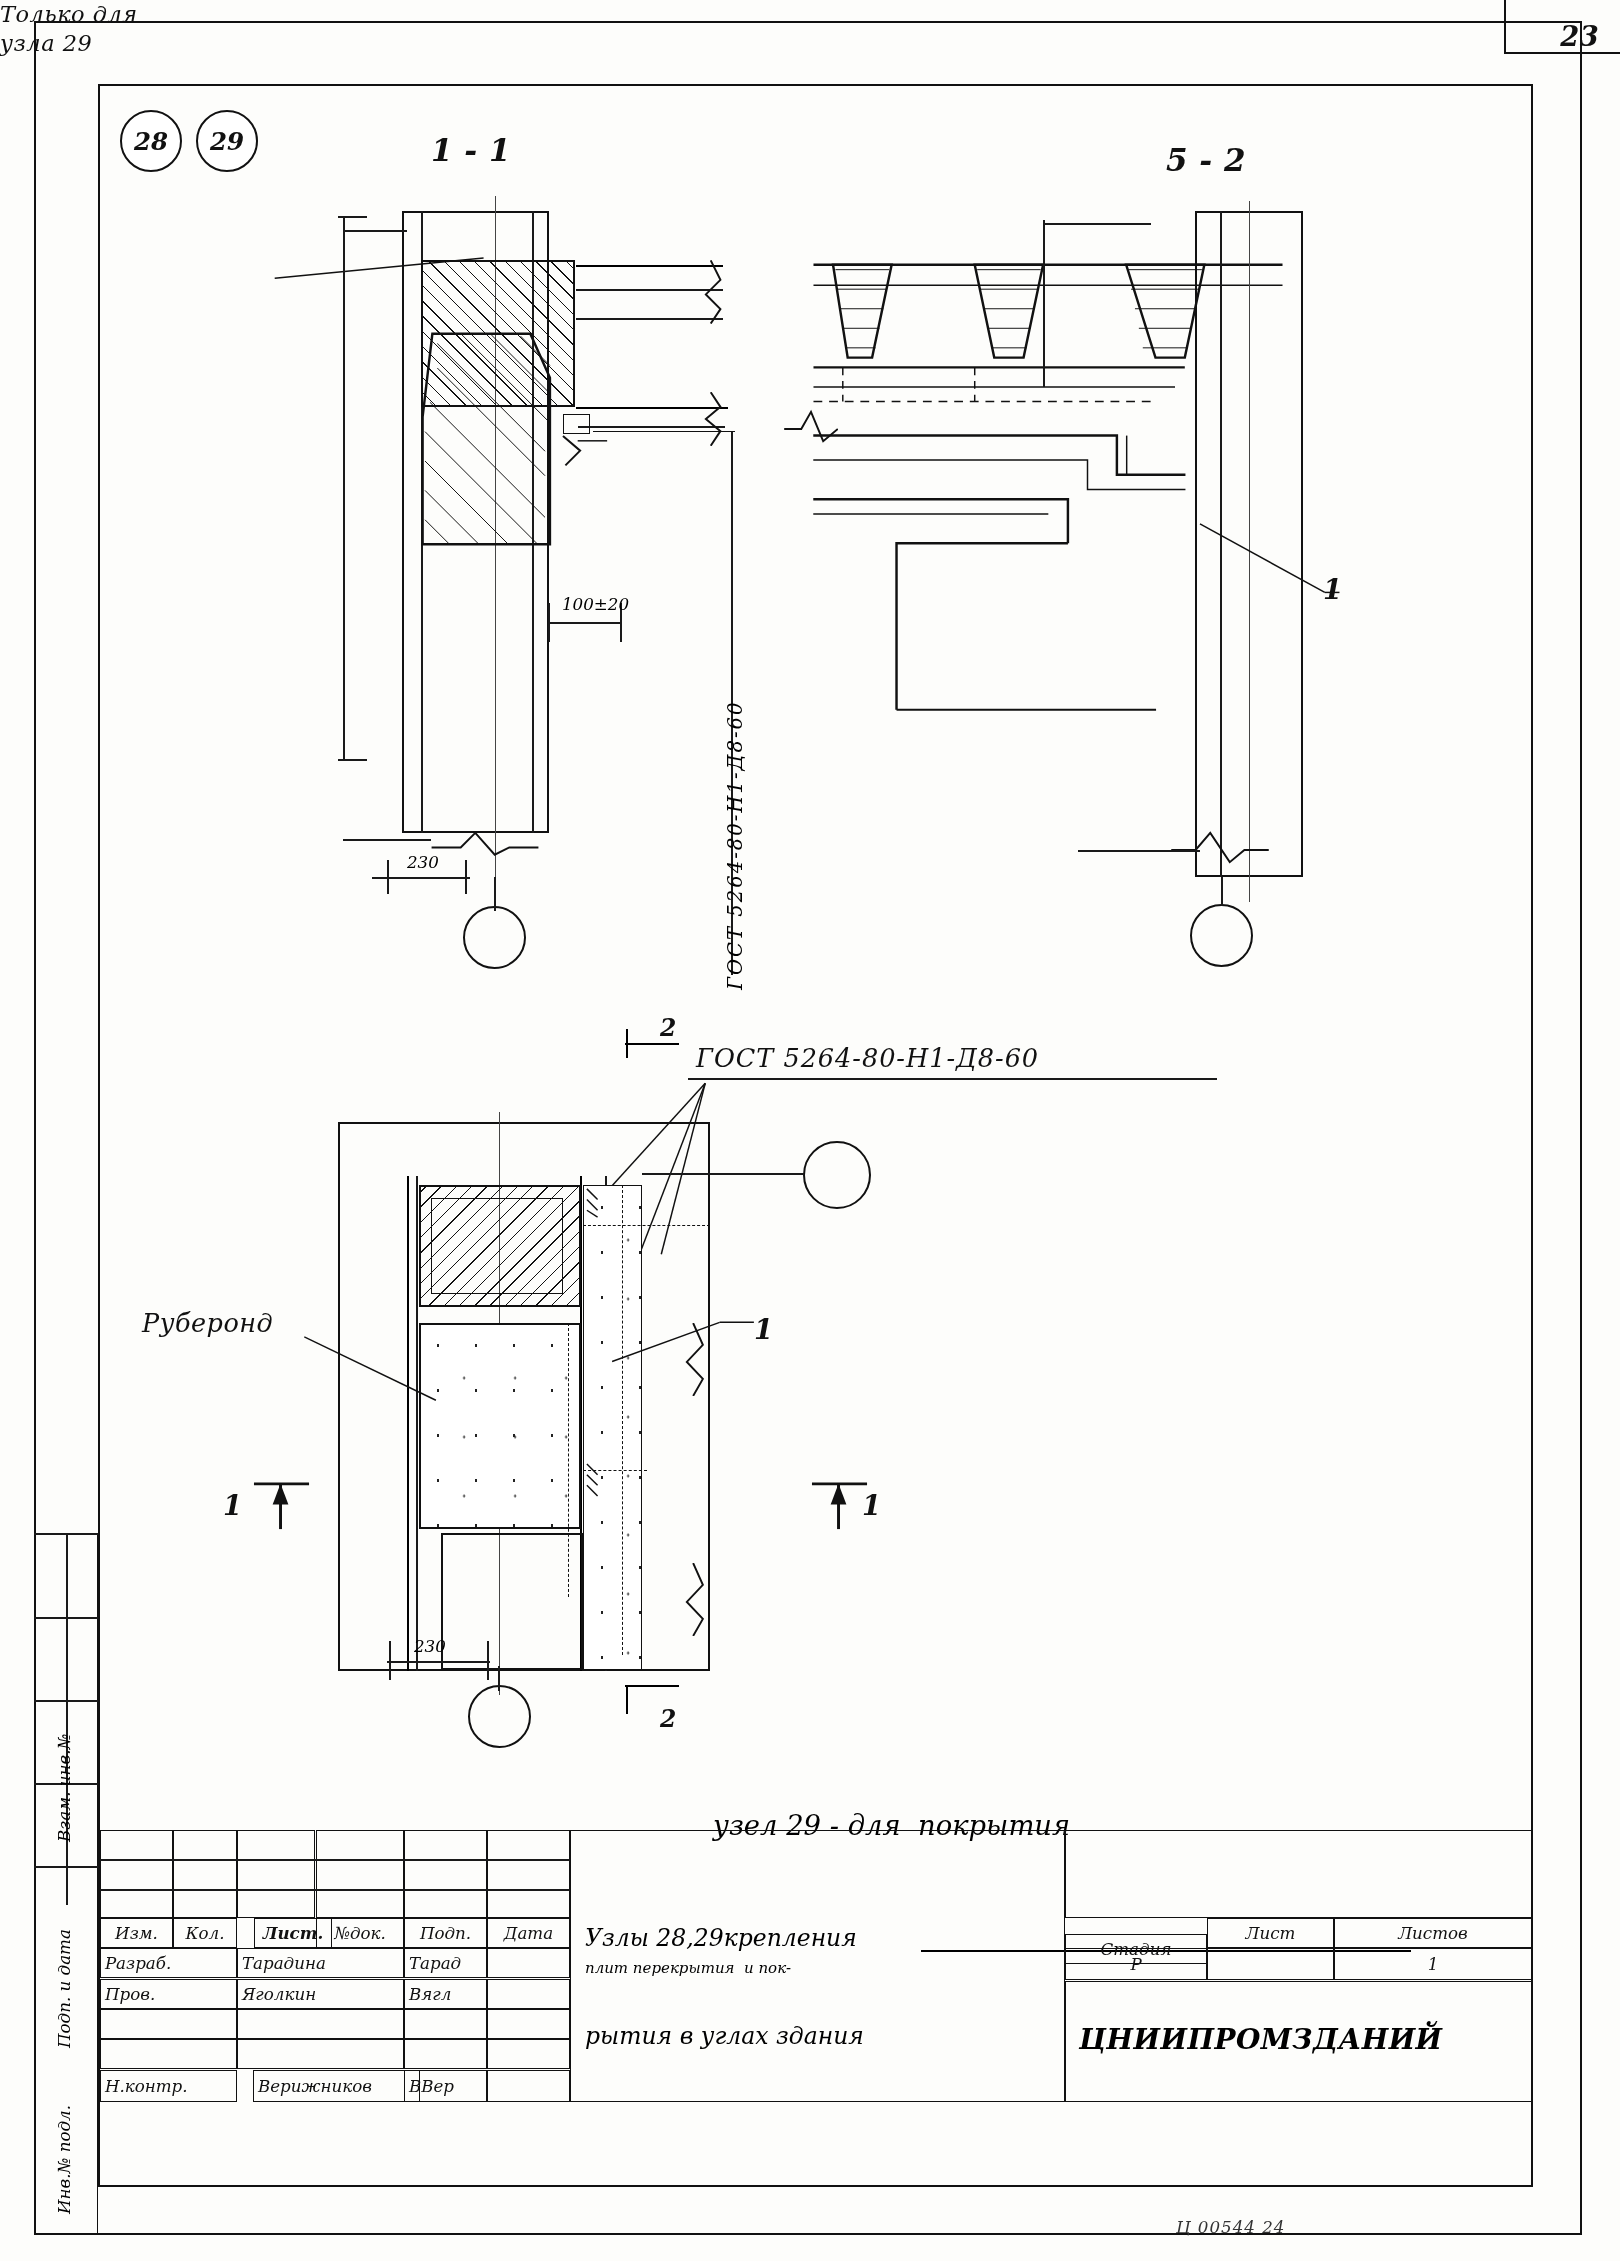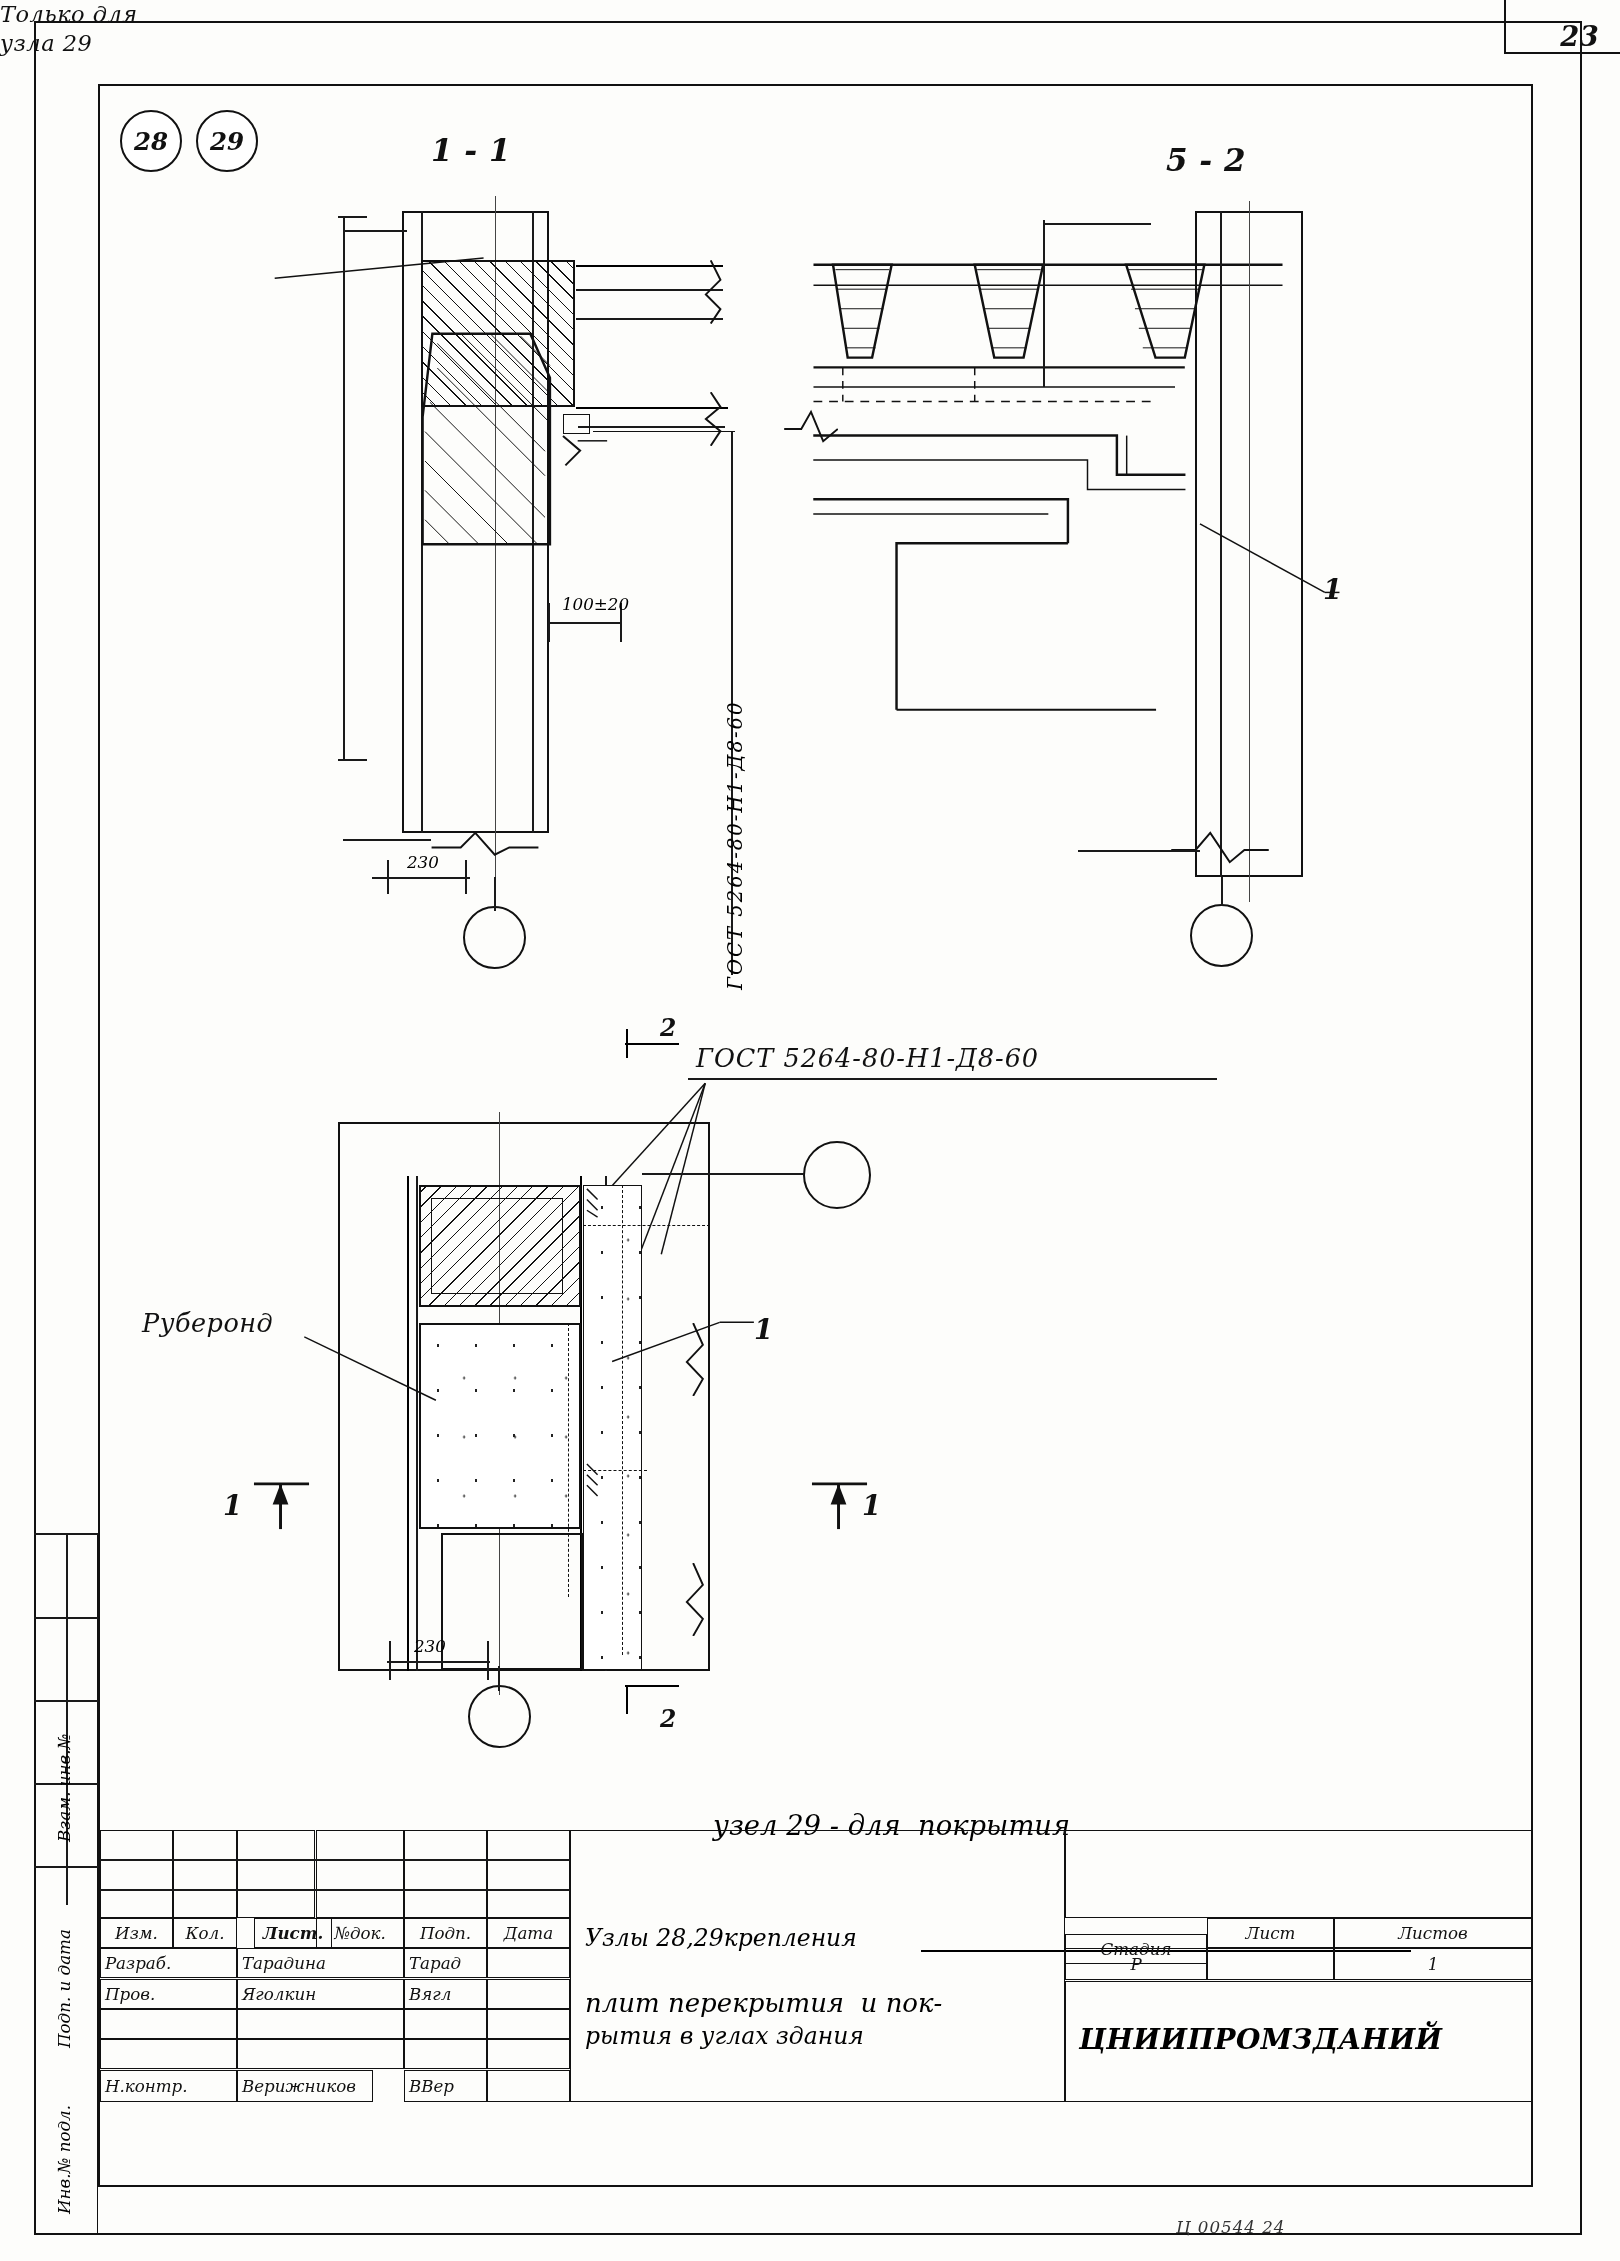--- a/index.html
+++ b/index.html
@@ -594,27 +594,27 @@
     <div class="cell" style="left:137px; top:91px; width:167px; height:30px;"></div>
     <div class="cell" style="left:304px; top:91px; width:83px; height:30px;"></div>
     <div class="cell" style="left:387px; top:91px; width:83px; height:30px;"></div>
 
     <div class="cell" style="left:0; top:121px; width:137px; height:30px;"></div>
     <div class="cell" style="left:137px; top:121px; width:167px; height:30px;"></div>
     <div class="cell" style="left:304px; top:121px; width:83px; height:30px;"></div>
     <div class="cell" style="left:387px; top:121px; width:83px; height:30px;"></div>
 
     <div class="cell" style="left:0; top:152px; width:137px; height:32px;">Н.контр.</div>
-    <div class="cell" style="left:137px; top:152px; width:136px; height:32px;">Верижников</div>
+    <div class="cell" style="left:153px; top:152px; width:167px; height:32px;">Верижников</div>
     <div class="cell" style="left:304px; top:152px; width:83px; height:32px;">ВВер</div>
     <div class="cell" style="left:387px; top:152px; width:83px; height:32px;"></div>
 
     <div class="cell" style="left:470px; top:-88px; width:495px; height:272px;"></div>
     <div class="note" style="left:485px; top:4.9px; font-size:23.5px;">Узлы 28,29крепления</div>
-    <div class="note" style="left:485px; top:68px; font-size:26px;">плит перекрытия  и пок-</div>
+    <div class="note" style="left:485px; top:40px; font-size:15px;">плит перекрытия  и пок-</div>
     <div class="note" style="left:485px; top:103px; font-size:23.5px;">рытия в углах здания</div>
 
     <div class="cell c" style="left:965px; top:0px; width:142px; height:30px;margin-top:16px;">Стадия</div>
     <div class="cell c" style="left:1107px; top:0px; width:127px; height:30px;">Лист</div>
     <div class="cell c" style="left:1234px; top:0px; width:198px; height:30px;">Листов</div>
     <div class="cell c" style="left:965px; top:30px; width:142px; height:32px;">Р</div>
     <div class="cell c" style="left:1107px; top:30px; width:127px; height:32px;"></div>
     <div class="cell c" style="left:1234px; top:30px; width:198px; height:32px;">1</div>
 
     <div class="cell" style="left:965px; top:63px; width:468px; height:121px;"></div>

